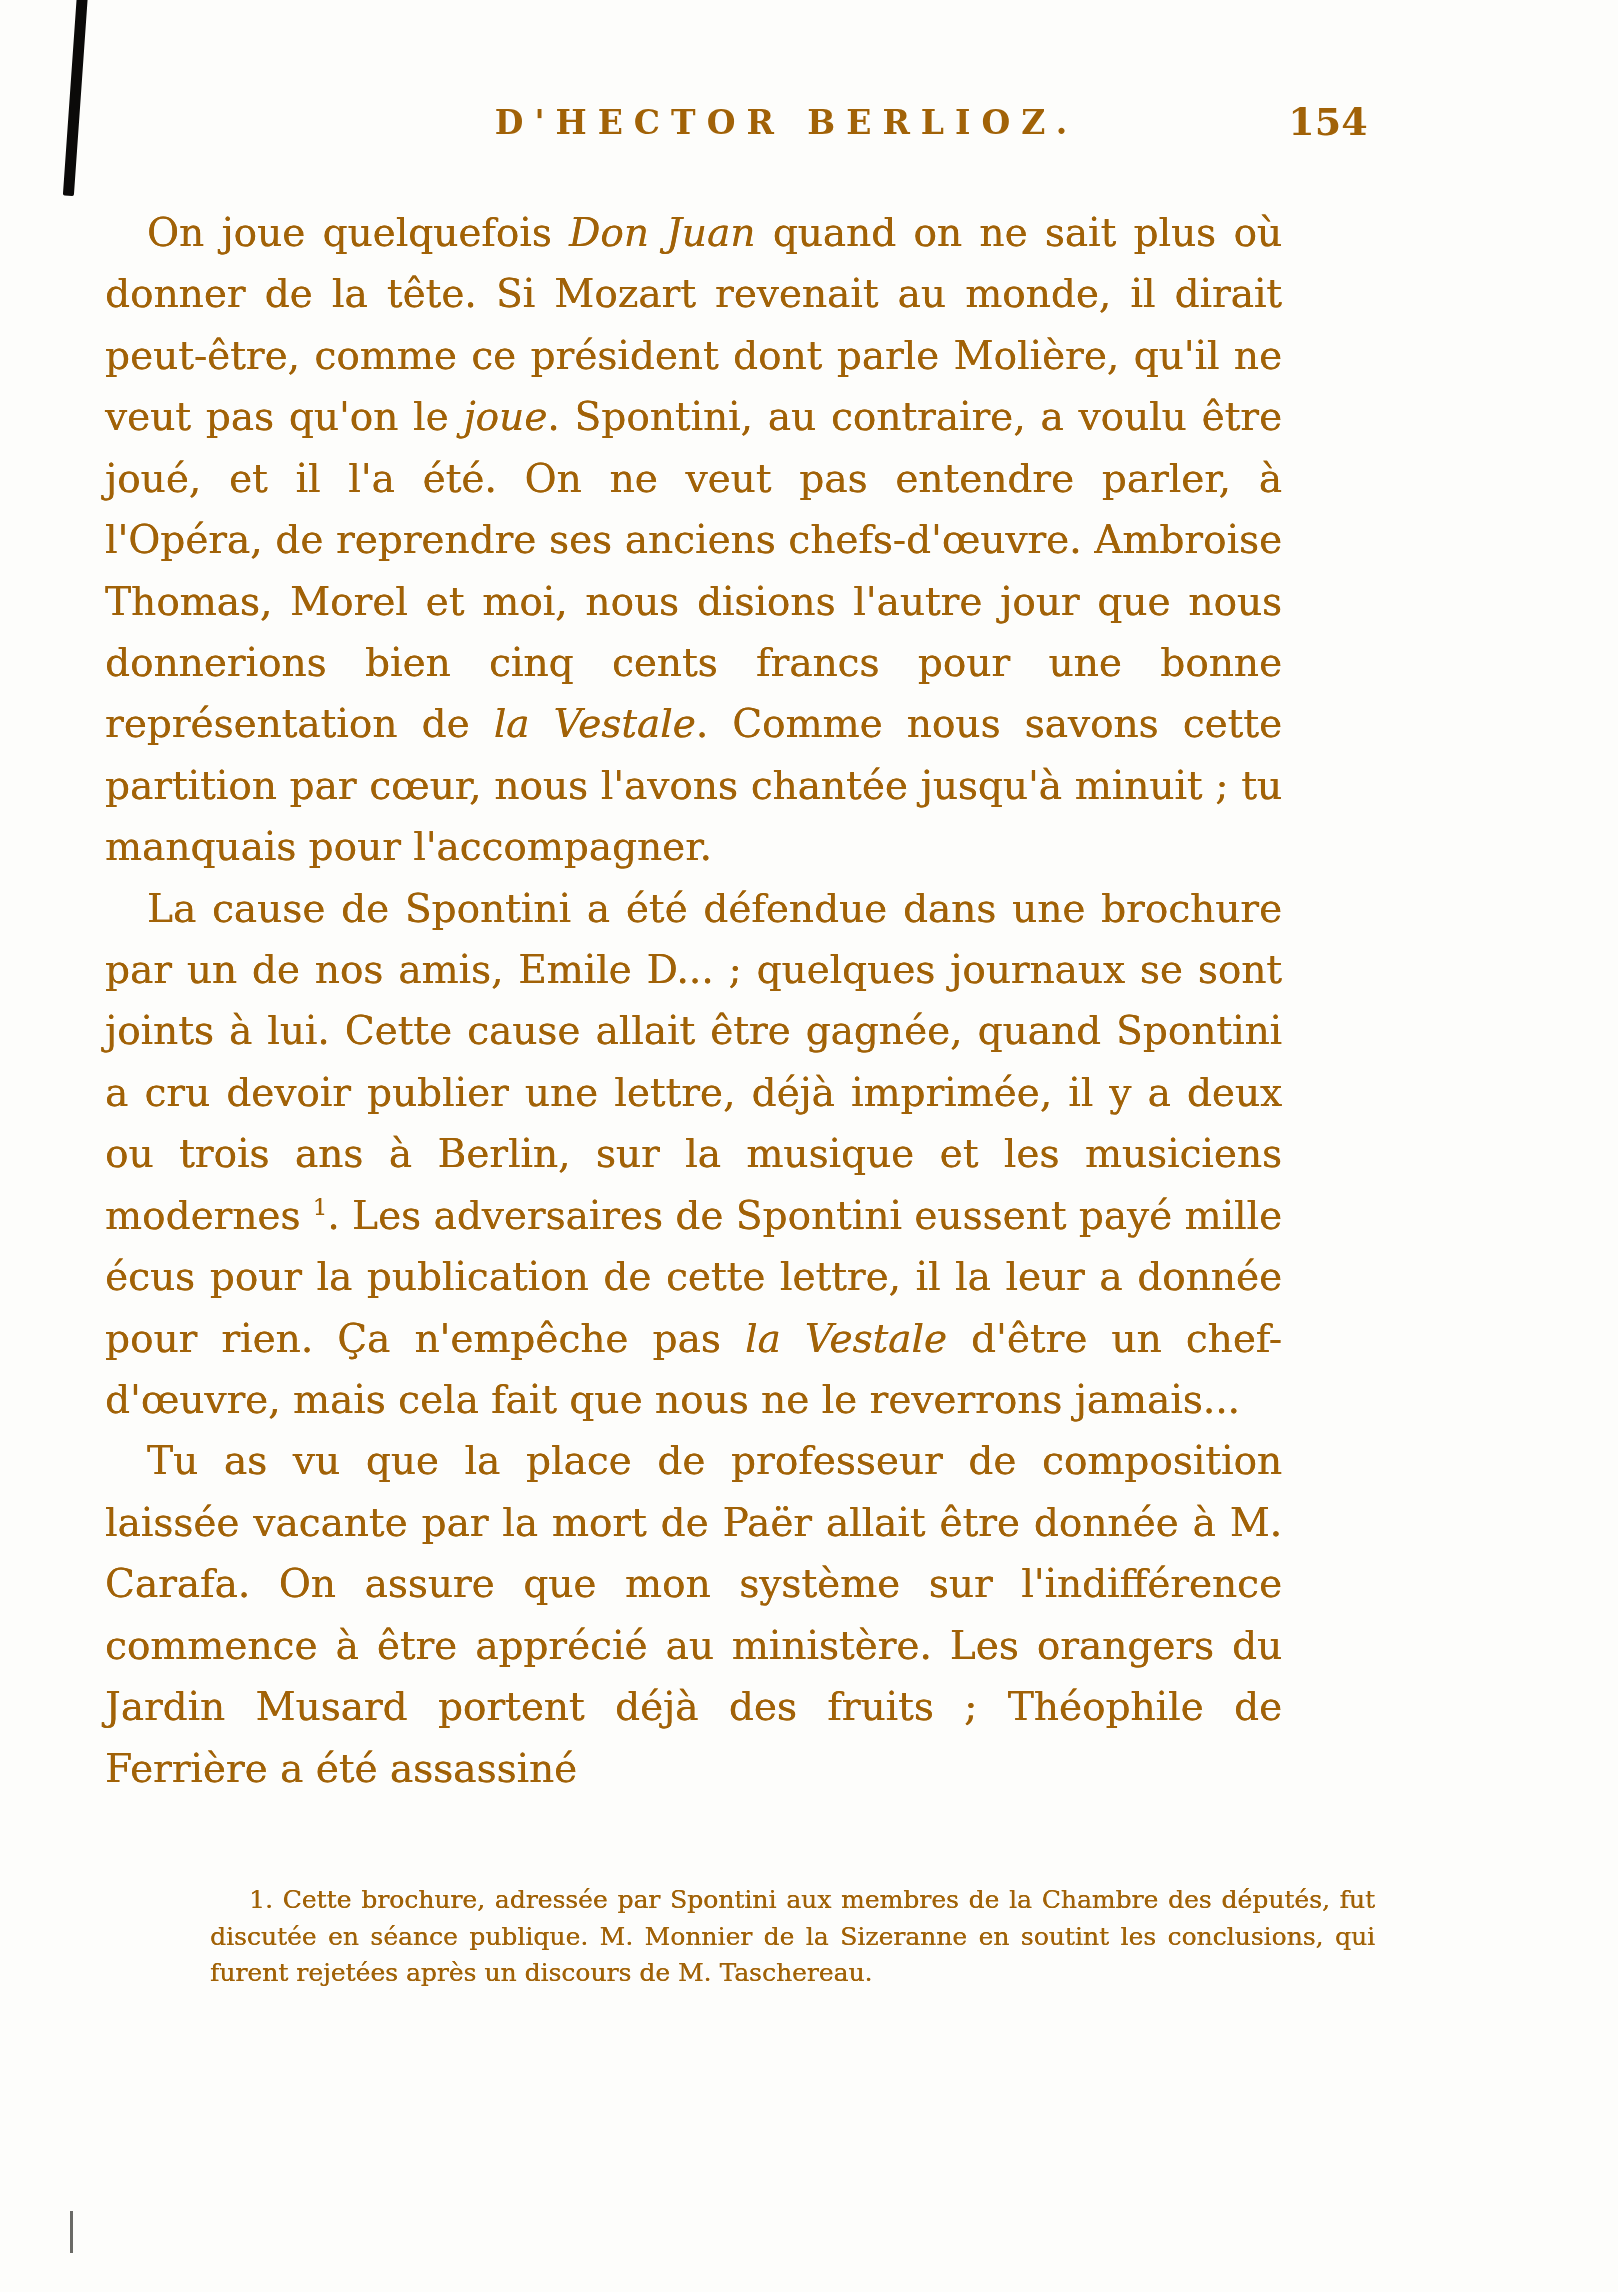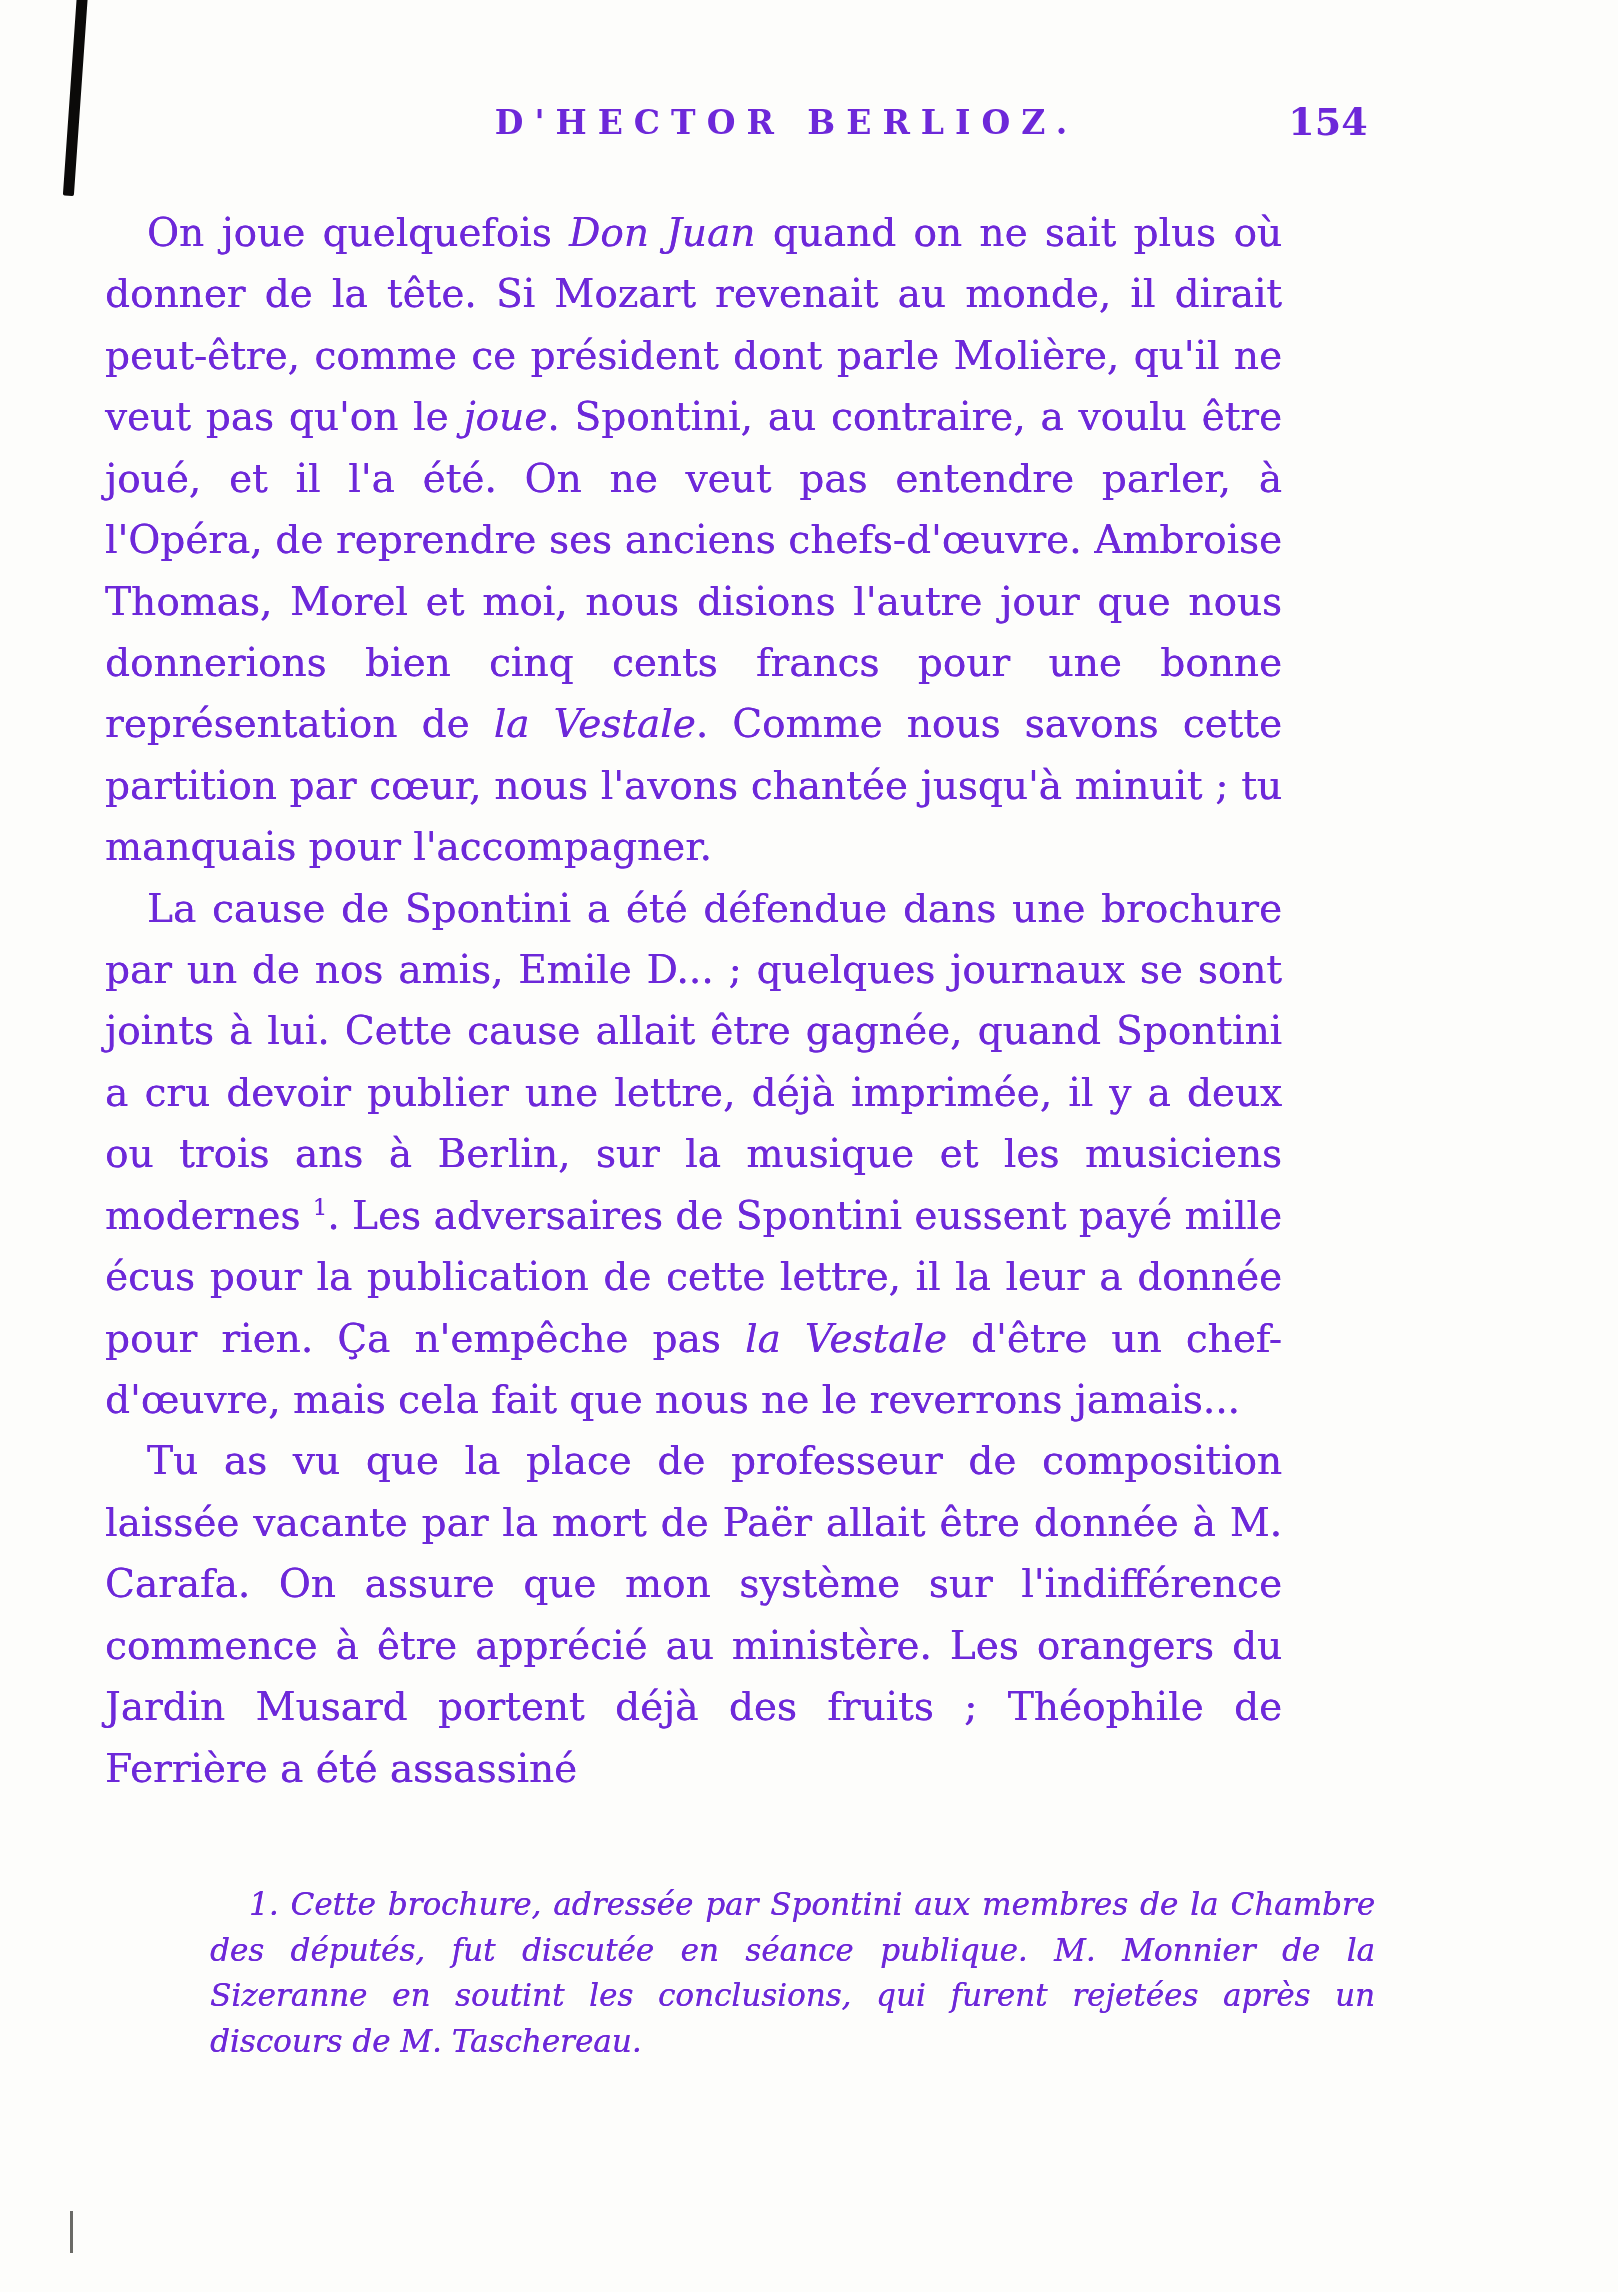--- a/index.html
+++ b/index.html
@@ -6,21 +6,21 @@
     margin: 0;
     padding: 0;
     background: #ffffff;
   }
   .page {
     position: relative;
     width: 1619px;
     height: 2293px;
     background: #fdfdfb;
     font-family: "DejaVu Serif", "Liberation Serif", serif;
-    color: #6d28d9;
+    color: #a16207;
     overflow: hidden;
   }
   
   .spine-mark {
     position: absolute;
     left: 70px;
     top: -9.2px;
     width: 11px;
     height: 205px;
     background: #0b0a09;
@@ -72,25 +72,24 @@
   }
   .it { font-style: italic; }
   sup.fn-ref {
     font-size: 58%;
     line-height: 0;
     vertical-align: super;
   }
   .footnote {
     margin: 83px 12px 0 210px;
     width: 1165px;
-    font-size: 31px;
+    font-size: 25px;
     line-height: 1.47;
     text-align: justify;
     text-shadow: 0.3px 0 0 currentColor;
-    font-style: italic;
   }
   .footnote .para { text-indent: 39px; }
 </style>
 </head>
 <body>
 
 <div class="page">
 
   <div class="spine-mark"></div>
 

